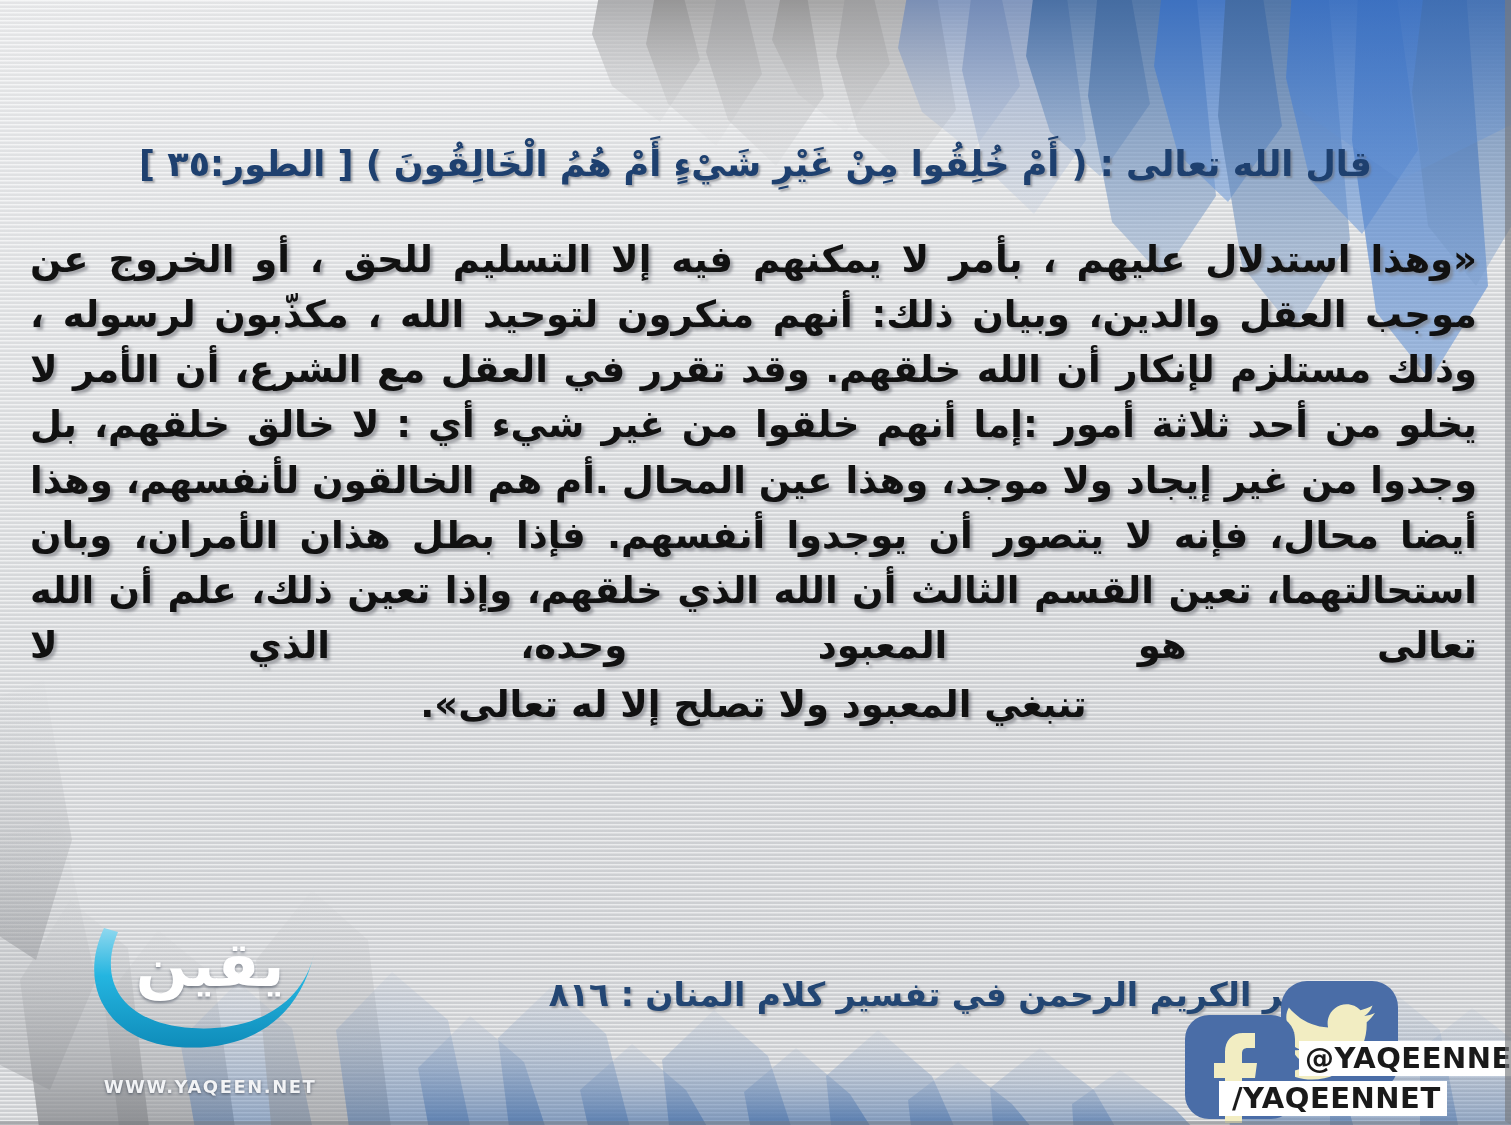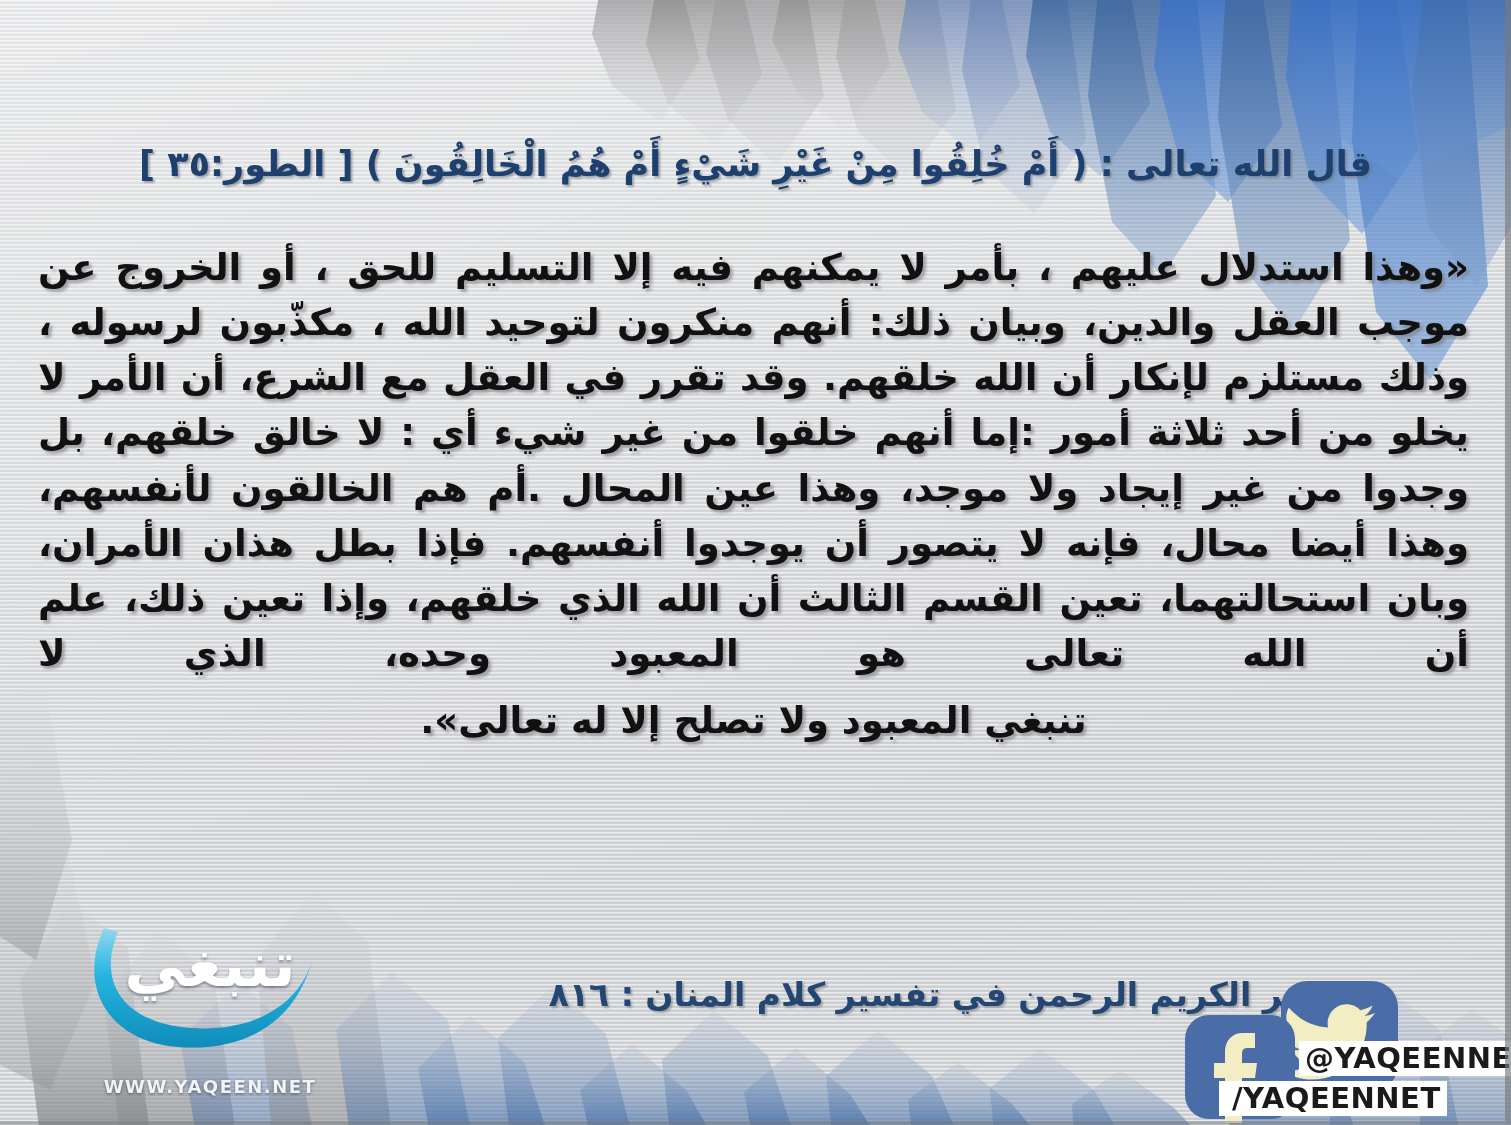--- a/index.html
+++ b/index.html
@@ -67,21 +67,21 @@
     direction:rtl;
     text-align:justify;
     text-align-last:justify;
     color:#111;
     font-size:37px;
     font-weight:bold;
     line-height:1.49;
     letter-spacing:-0.6px;
     text-shadow:3px 3px 3px rgba(120,122,128,0.60);
   }
-  .body-block p{margin:12px;}
+  .body-block p{margin:4px;}
   .body-block .last-line{
     text-align:center;
     text-align-last:center;
   }
 
   .source-line{
     position:absolute;
     top:975px;
     right:36px;
     left:430px;
@@ -266,21 +266,21 @@
         <defs>
           <linearGradient id="swoosh" x1="0" y1="0" x2="0" y2="1">
             <stop offset="0%" stop-color="#8fd8ef"></stop>
             <stop offset="40%" stop-color="#24b5e0"></stop>
             <stop offset="100%" stop-color="#0f8cba"></stop>
           </linearGradient>
         </defs>
         <path d="M34,18 C6,78 40,132 108,137 C176,142 228,112 244,44
                  C232,96 182,122 122,118 C56,114 26,74 48,22 Z" fill="url(#swoosh)"></path>
       </svg>
-      <div class="logo-word">تنبغي</div>
+      <div class="logo-word">يقين</div>
     </div>
     <div class="logo-url">WWW.YAQEEN.NET</div>
   </div>
 
   <div class="social">
 
     <div class="soc-icon tw">
       <svg width="125" height="118" viewBox="0 0 125 118" xmlns="http://www.w3.org/2000/svg">
         <rect x="4" y="4" width="117" height="110" rx="26" fill="#4a6da7"></rect>
         <path d="M98,36 c-3.4,1.5 -7,2.5 -10.8,3 c3.9,-2.3 6.9,-6 8.3,-10.4

